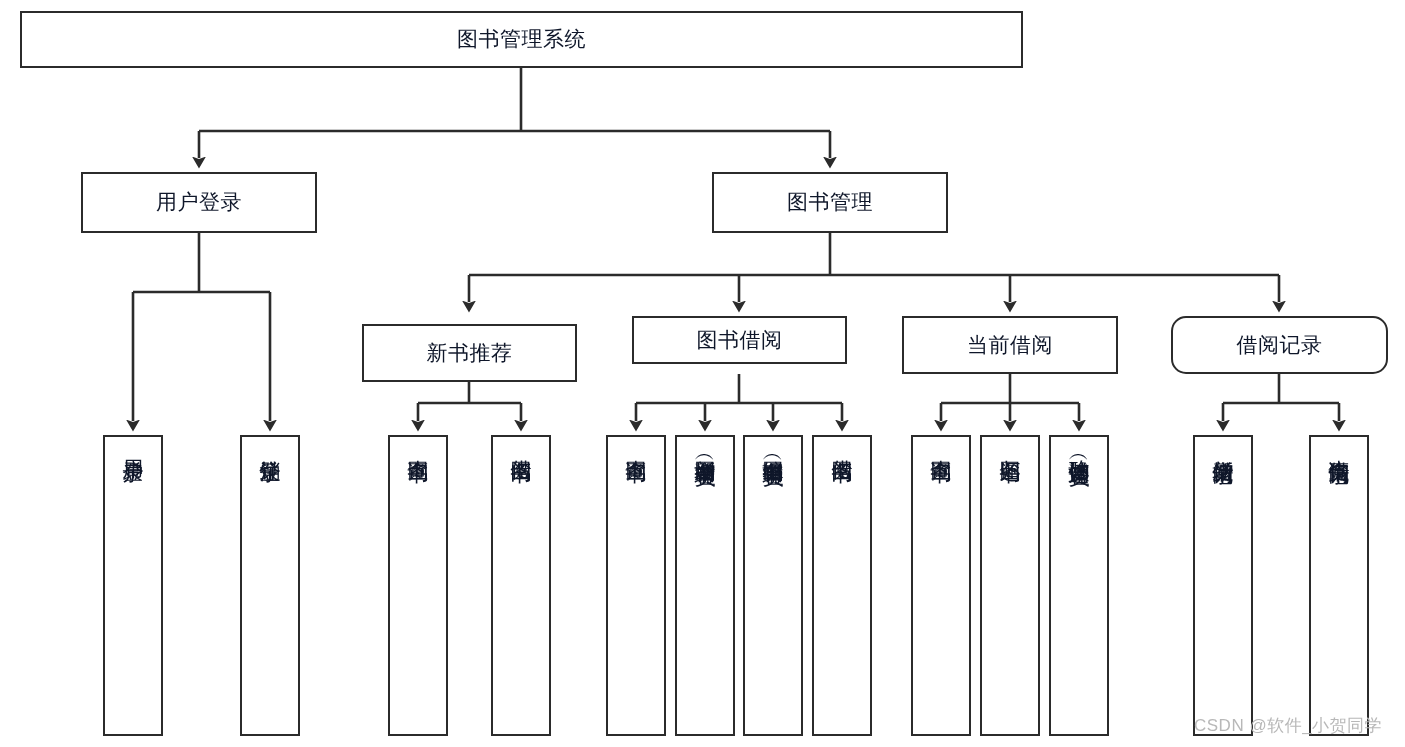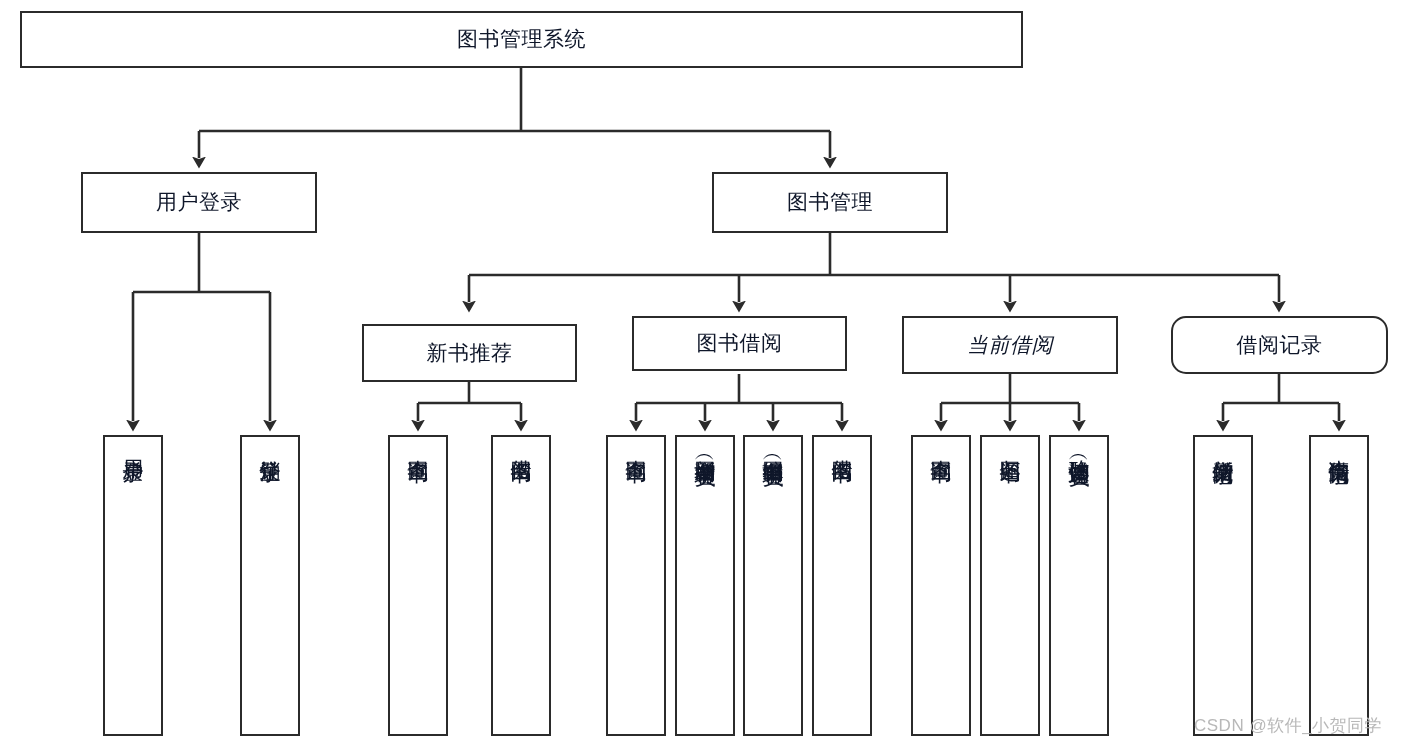--- a/index.html
+++ b/index.html
@@ -134,24 +134,24 @@
   <div class="node h" style="left:81px; top:172px; width:236px; height:61px;">
     <span class="lbl">用户登录</span>
   </div>
   <div class="node h" style="left:712px; top:172px; width:236px; height:61px;">
     <span class="lbl">图书管理</span>
   </div>
 
   <div class="node h" style="left:362px; top:316px; width:215px; height:58px;margin-top:8px;">
     <span class="lbl">新书推荐</span>
   </div>
-  <div class="node h" style="left:632px; top:316px; width:215px; height:55px;">
+  <div class="node h" style="left:632px; top:316px; width:215px; height:48px;">
     <span class="lbl">图书借阅</span>
   </div>
-  <div class="node h" style="left:902px; top:316px; width:216px; height:58px;font-style:italic;">
+  <div class="node h" style="left:902px; top:316px; width:216px; height:58px;">
     <span class="lbl">当前借阅</span>
   </div>
   <div class="node h" style="left:1171px; top:316px; width:217px; height:58px;border-radius:15px;">
     <span class="lbl">借阅记录</span>
   </div>
 
   <div class="node v" style="left:103px; top:435px; width:60px; height:301px;">
     <span class="lbl">用户登录</span>
   </div>
   <div class="node v" style="left:240px; top:435px; width:60px; height:301px;">

